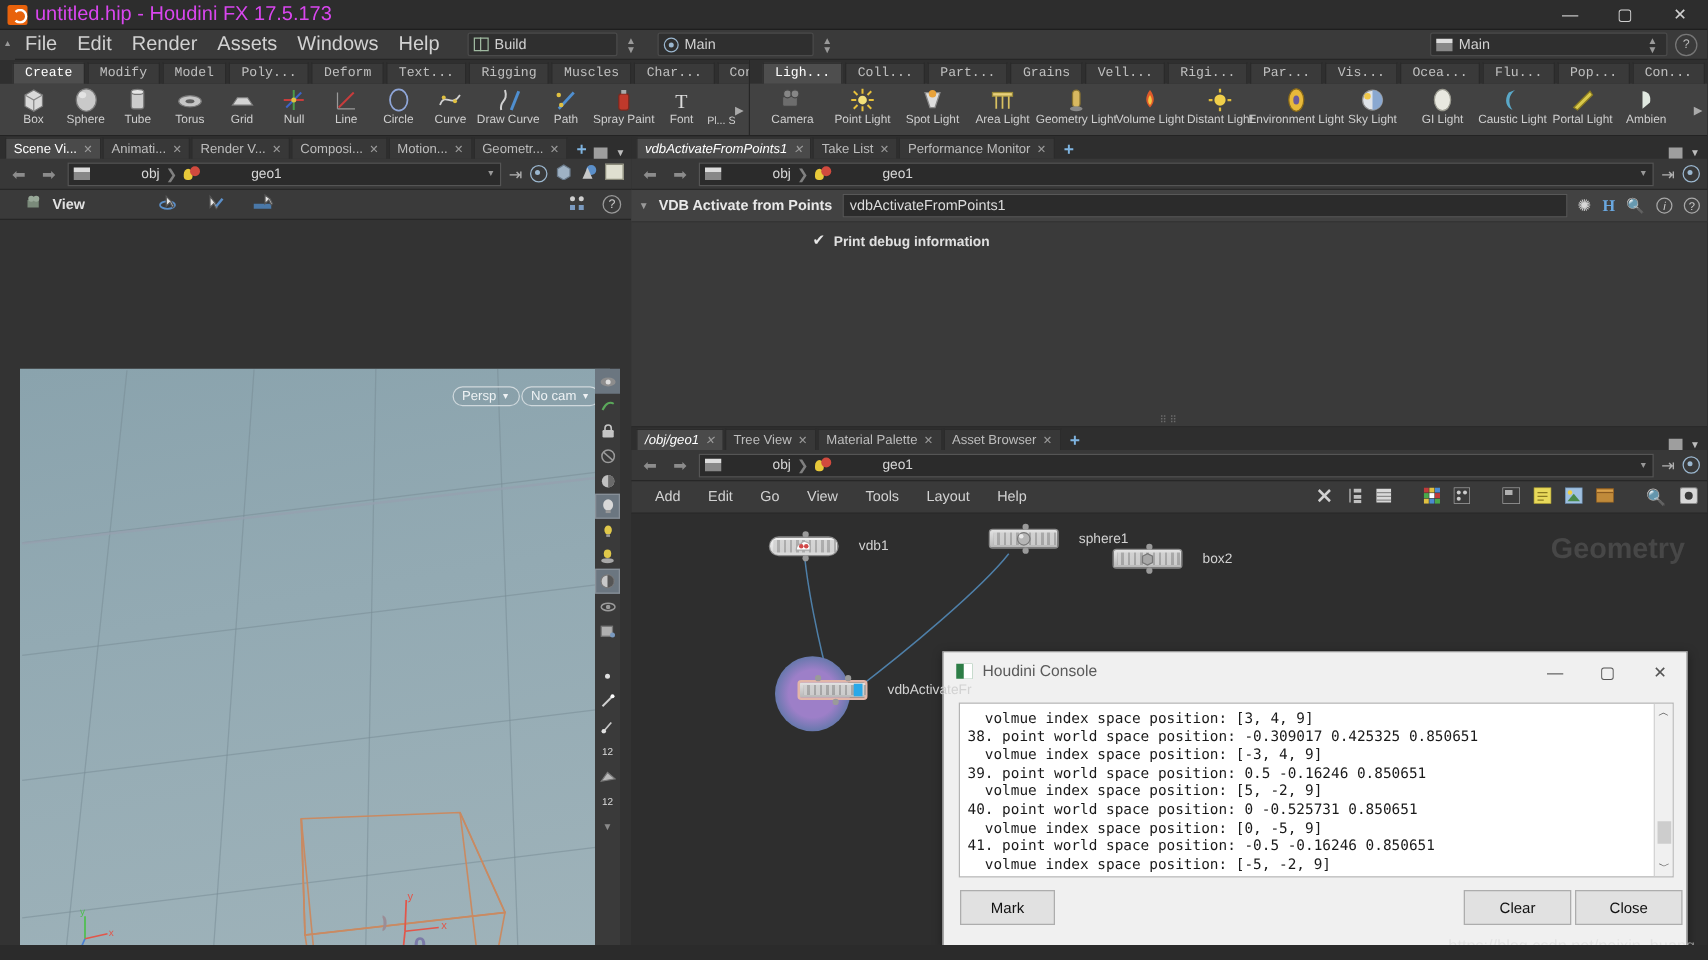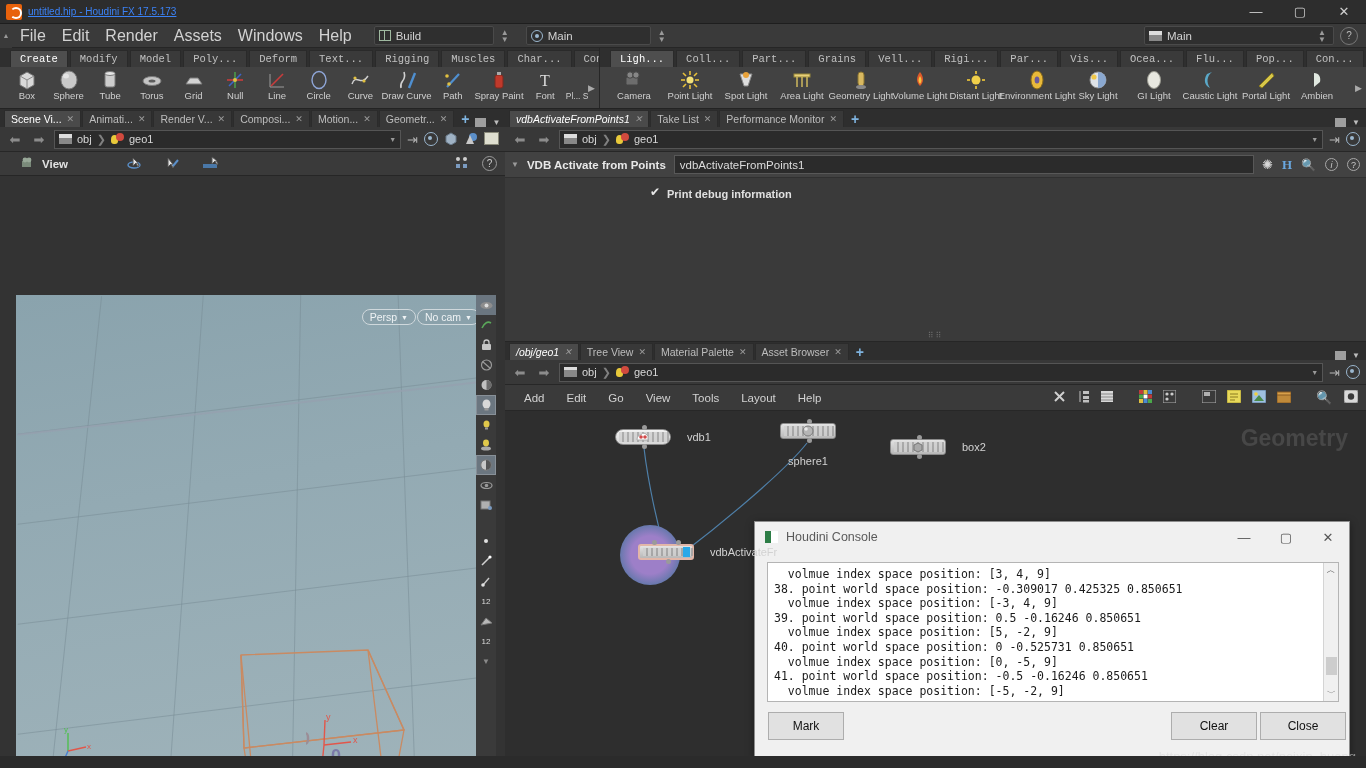--- a/index.html
+++ b/index.html
@@ -7,21 +7,21 @@
     font-family:"Liberation Sans", sans-serif; font-size:11px; color:#c8c8c8; }
   .app { position:relative; width:1366px; height:768px; background:#333; }
 
   
   .titlebar { height:24px; background:#2d2d2d; display:flex; align-items:center;
     border-bottom:1px solid #1e1e1e; }
   .tb-logo { width:16px;height:16px;margin:0 6px 0 6px;background:#e8620c;border-radius:2px;
     position:relative; }
   .tb-logo::after{content:"";position:absolute;left:4px;top:3px;width:8px;height:8px;
     border:2px solid #fff;border-radius:50%;border-left-color:transparent;}
-  .tb-title { color:#3b82f6; font-size:10px;text-decoration:underline; }
+  .tb-title { color:#d946ef; font-size:16px; }
   .tb-spacer{flex:1;}
   .tb-btn { width:44px;height:24px;display:flex;align-items:center;justify-content:center;
     color:#cfcfcf;font-size:13px; }
 
   
   .menurow { height:24px; background:#3a3a3a; display:flex; align-items:center;
     border-bottom:1px solid #262626; }
   .sidearrow{width:12px;height:24px;display:flex;align-items:center;justify-content:center;
     background:#3a3a3a;color:#999;font-size:7px;}
   .menuitem{padding:0 8px;height:24px;line-height:24px;color:#d2d2d2;font-size:16px;}
@@ -74,21 +74,21 @@
   .sqicon{width:11px;height:9px;background:#9e9e9e;}
   .cv{font-size:8px;color:#bdbdbd;}
 
   
   .pathbar { height:25px; background:#383838; display:flex; align-items:center; gap:6px;
     padding:0 6px; border-bottom:1px solid #272727;}
   .arrowbtn{width:18px;height:18px;display:flex;align-items:center;justify-content:center;
     color:#8c8c8c;font-size:13px;}
   .pathfield{flex:1;height:19px;background:#2b2b2b;border:1px solid #555;display:flex;
     align-items:center;gap:5px;padding:0 4px;}
-  .pathfield .seg{color:#d8d8d8;font-size:11px;}
+  .pathfield .seg{color:#d8d8d8;font-size:11px;margin-left:36px;}
   .pathfield .sep{color:#808080;font-size:11px;}
   .pathfield .dd{margin-left:auto;color:#999;font-size:7px;}
   .geo-ic{width:13px;height:12px;position:relative;}
   .geo-ic::before{content:"";position:absolute;left:0;top:2px;width:7px;height:9px;
     background:#e8c93a;border-radius:50% 50% 3px 3px;}
   .geo-ic::after{content:"";position:absolute;left:5px;top:0;width:8px;height:8px;
     background:#d14a3e;border-radius:50%;}
 
   
   .vp-header{height:24px;background:#3a3a3a;display:flex;align-items:center;gap:0;
@@ -1050,21 +1050,21 @@
                   <path d="M2,9 Q2,4 6,4 Q7,1 11,3 Q14,4 13,9 Z" fill="#fff" stroke="#aaa"></path>
                   <circle cx="6" cy="6" r="1.8" fill="#d04a4a"></circle>
                   <circle cx="10" cy="6" r="1.8" fill="#d04a4a"></circle>
                 </svg>
               <div class="port" style="left:26px;top:-5px;"></div>
               <div class="port" style="left:26px;bottom:-5px;"></div>
             </div>
             <span class="nodelbl">vdb1</span>
           </div>
 
-          <div class="node" style="left:275px;top:12px;flex-direction:column;">
+          <div class="node" style="left:286px;top:12px;">
             <div class="nodebody">
               <div class="bars"></div>
               <svg style="position:relative;" width="12" height="12">
                   <circle cx="6" cy="6" r="5" fill="#b5b5b5" stroke="#7a7a7a"></circle>
                   <circle cx="4" cy="4" r="1.8" fill="#e8e8e8"></circle>
                 </svg>
               <div class="port" style="left:26px;top:-5px;"></div>
               <div class="port" style="left:26px;bottom:-5px;"></div>
             </div>
             <span class="nodelbl">sphere1</span>

